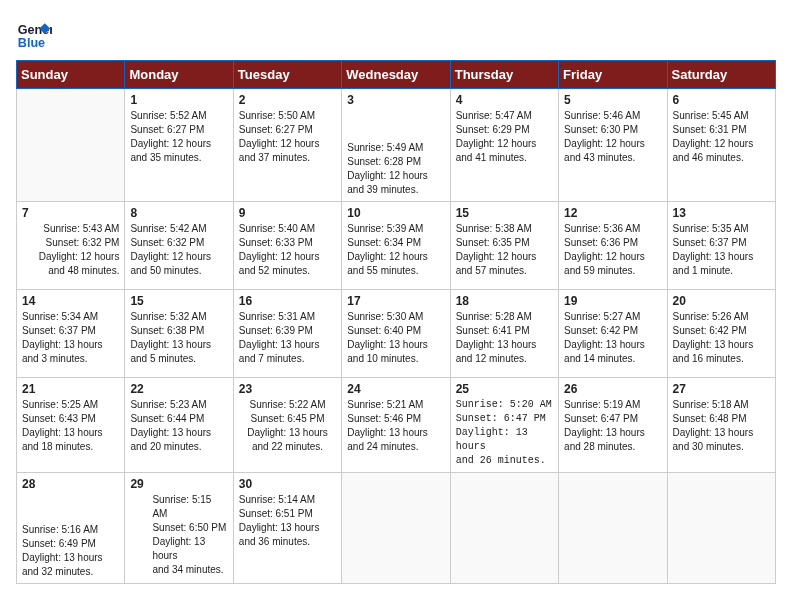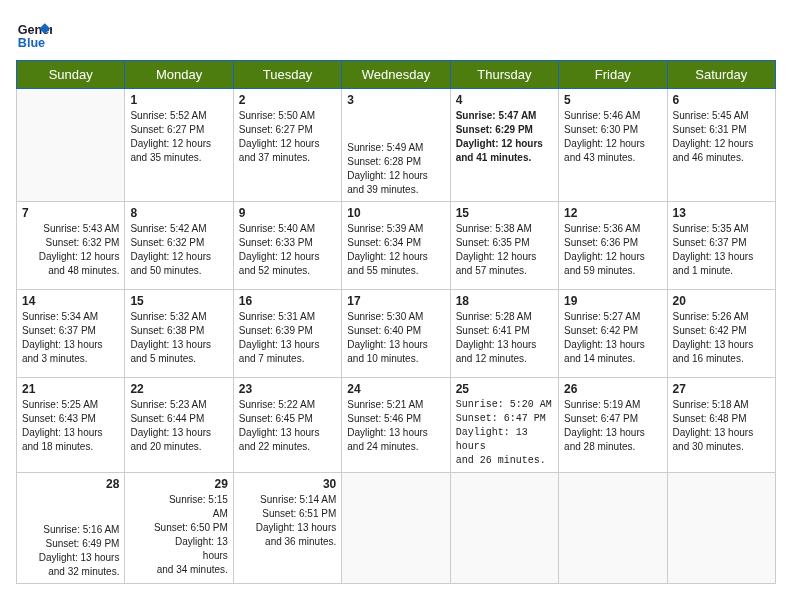--- a/index.html
+++ b/index.html
@@ -45,26 +45,26 @@
       font-size: 15px;
       color: #333;
       margin-top: 2px;
     }
     table {
       width: 100%;
       border-collapse: collapse;
       margin-top: 8px;
     }
     th {
-      background-color: #4d7c0f;
+      background-color: #7f1d1d;
       color: #fff;
       font-size: 13px;
-      font-weight: normal;
+      font-weight: bold;
       padding: 6px 4px;
-      text-align: center;
+      text-align: left;
       border: 1px solid #1565c0;
     }
     td {
       border: 1px solid #ccc;
       vertical-align: top;
       padding: 4px 5px;
       font-size: 10.5px;
       color: #222;
       width: calc(100% / 7);
       height: 88px;
@@ -78,21 +78,20 @@
     .cell-text {
       font-size: 10px;
       line-height: 1.4;
       color: #222;
     }
     td.empty {
       background: #f9f9f9;
     }
     tr:last-child td {
       height: 80px;
-      text-align: right;
     }
   </style>
 </head>
 <body>
 
 <div class="header">
   <div class="logo">
     <svg class="logo-icon" viewBox="0 0 40 40">
       <text x="2" y="20" font-size="14" font-weight="bold" fill="#1a1a2e">General</text>
       <text x="2" y="34" font-size="14" font-weight="bold" fill="#1565c0">Blue</text>
@@ -140,21 +139,21 @@
         </td>
         <td>
           <span class="day-number">3</span>
           <div class="cell-text" style="white-space: pre-line; margin-top: 34px;">Sunrise: 5:49 AM
 Sunset: 6:28 PM
 Daylight: 12 hours
 and 39 minutes.</div>
         </td>
         <td>
           <span class="day-number">4</span>
-          <div class="cell-text" style="white-space: pre-line; font-weight: bold;">Sunrise: 5:47 AM
+          <div class="cell-text" style="white-space: pre-line;">Sunrise: 5:47 AM
 Sunset: 6:29 PM
 Daylight: 12 hours
 and 41 minutes.</div>
         </td>
         <td>
           <span class="day-number">5</span>
           <div class="cell-text" style="white-space: pre-line;">Sunrise: 5:46 AM
 Sunset: 6:30 PM
 Daylight: 12 hours
 and 43 minutes.</div>
@@ -279,21 +278,21 @@
         </td>
         <td>
           <span class="day-number">22</span>
           <div class="cell-text" style="white-space: pre-line;">Sunrise: 5:23 AM
 Sunset: 6:44 PM
 Daylight: 13 hours
 and 20 minutes.</div>
         </td>
         <td>
           <span class="day-number">23</span>
-          <div class="cell-text" style="white-space: pre-line;">Sunrise: 5:22 AM
+          <div class="cell-text" style="white-space: pre-line; text-align: center;">Sunrise: 5:22 AM
 Sunset: 6:45 PM
 Daylight: 13 hours
 and 22 minutes.</div>
         </td>
         <td>
           <span class="day-number">24</span>
           <div class="cell-text" style="white-space: pre-line;">Sunrise: 5:21 AM
 Sunset: 5:46 PM
 Daylight: 13 hours
 and 24 minutes.</div>

